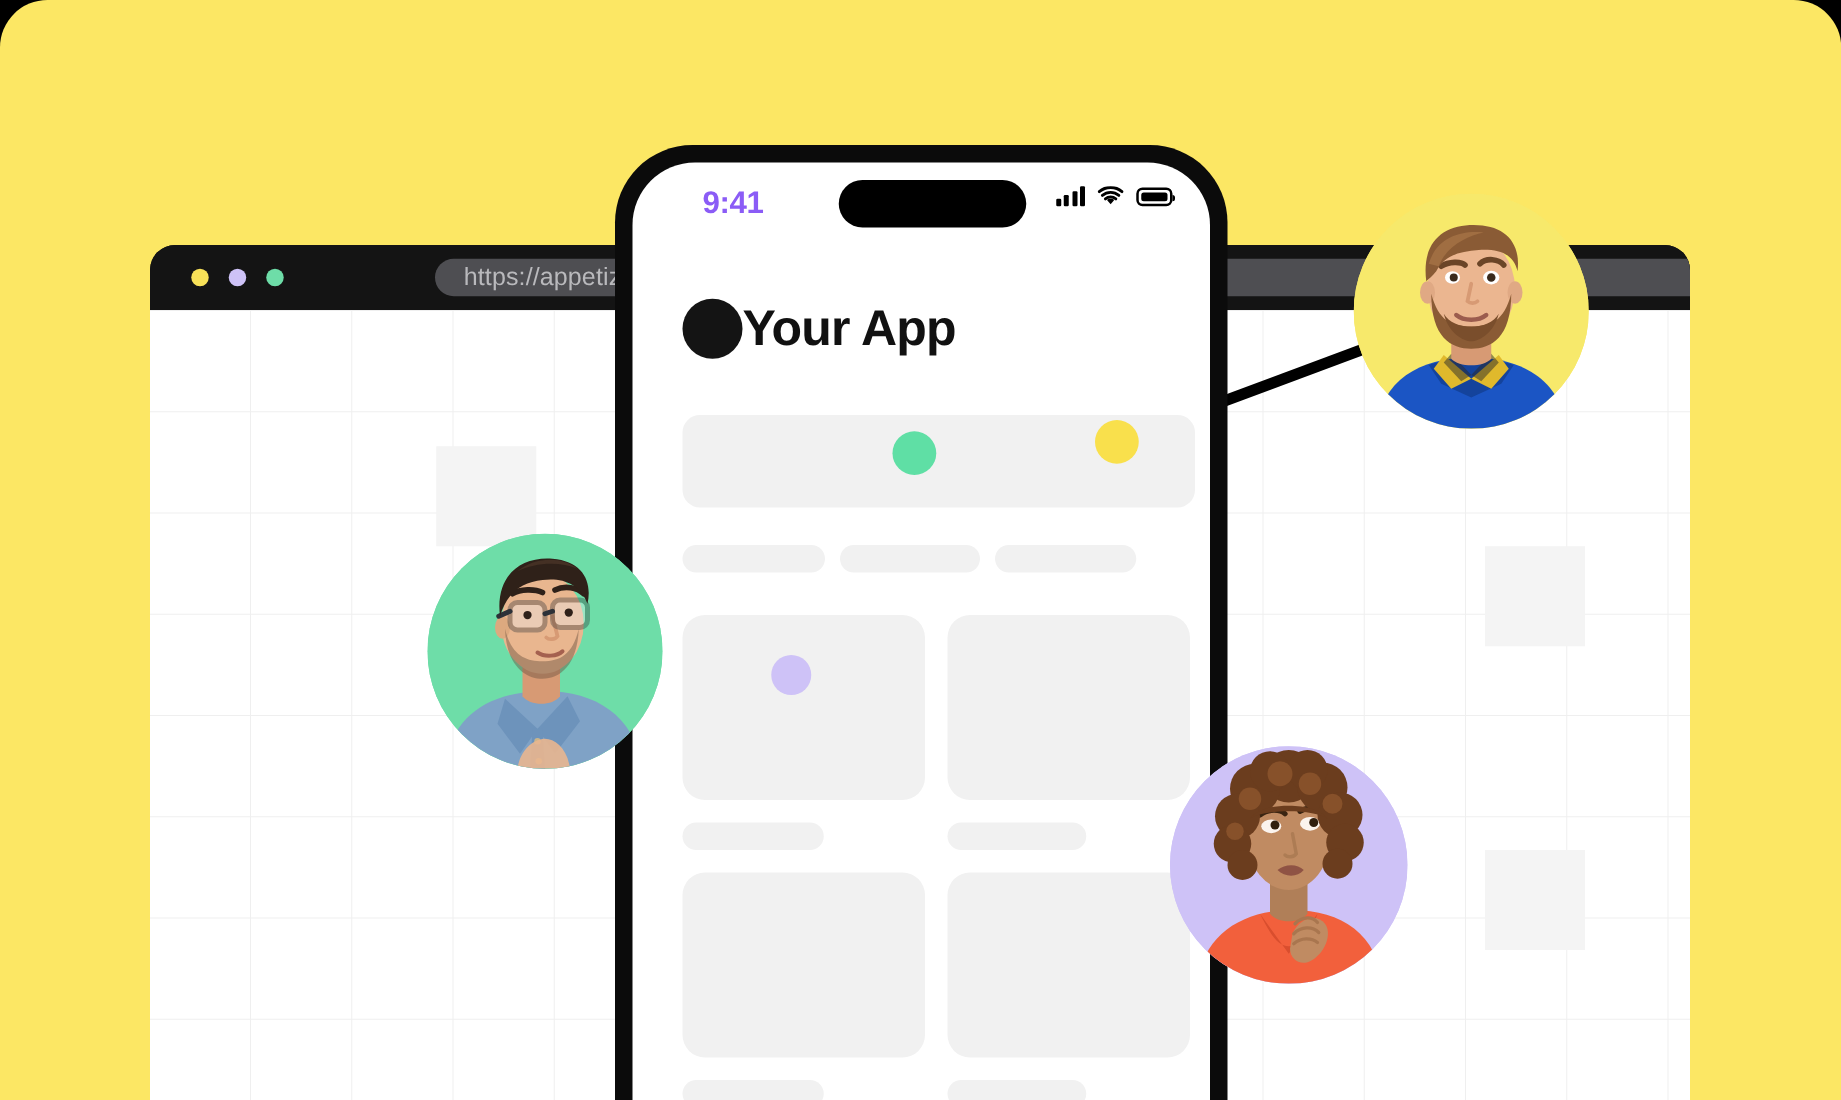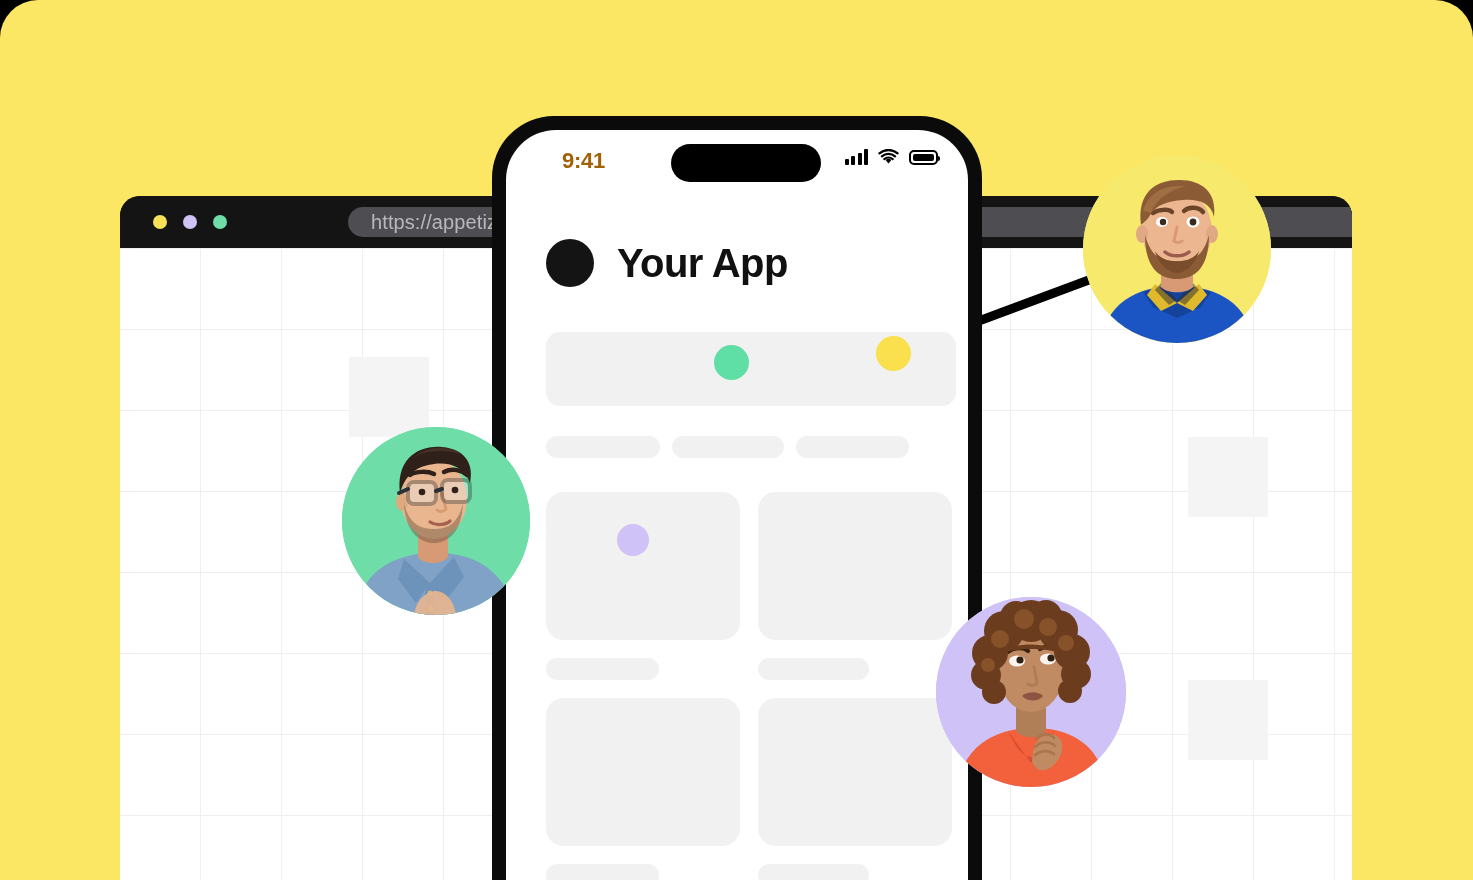--- a/index.html
+++ b/index.html
@@ -57,21 +57,21 @@
     background:#0B0B0B;border-radius:62px 62px 0 0;
     box-shadow:0 0 0 0 rgba(0,0,0,0);
   }
   .phone-screen{
     position:absolute;left:14px;top:14px;width:462px;height:750px;
     background:#fff;border-radius:50px 50px 0 0;overflow:hidden;
   }
   
   .statusbar{position:absolute;left:0;top:0;width:462px;height:62px;}
   .status-time{
-    position:absolute;left:56px;top:18px;font-size:22px;font-weight:bold;color:#a16207;
+    position:absolute;left:56px;top:18px;font-size:25px;font-weight:bold;color:#8b5cf6;
     letter-spacing:-.3px;
   }
   .island{
     position:absolute;left:165px;top:14px;width:150px;height:38px;
     background:#000;border-radius:19px;
   }
   .status-icons{position:absolute;right:30px;top:19px;display:flex;align-items:center;gap:10px;}
   .bars{display:flex;align-items:flex-end;gap:2.5px;height:16px;}
   .bars i{display:block;width:4px;background:#000;border-radius:1px;}
   .bars i:nth-child(1){height:6px;}
@@ -83,21 +83,21 @@
     width:29px;height:15px;border:2px solid #000;border-radius:5px;
     position:relative;box-sizing:border-box;padding:2px;
   }
   .battery::after{
     content:"";position:absolute;right:-4px;top:4.5px;width:2.5px;height:5px;
     background:#000;border-radius:0 2px 2px 0;
   }
   .battery span{display:block;width:100%;height:100%;background:#000;border-radius:2px;}
 
   
-  .app-header{position:absolute;left:40px;top:109px;display:flex;align-items:center;gap:23px;}
+  .app-header{position:absolute;left:40px;top:109px;display:flex;align-items:center;}
   .app-logo{width:48px;height:48px;border-radius:50%;background:#141414;}
   .app-title{font-size:40px;font-weight:bold;color:#111;letter-spacing:-.6px;}
 
   
   .sk{background:#F1F1F1;border-radius:12px;position:absolute;}
   .sk-banner{left:40px;top:202px;width:410px;height:74px;border-radius:14px;}
   .chip{height:22px;border-radius:11px;background:#F1F1F1;position:absolute;top:306px;}
   .chip1{left:40px;width:114px;}
   .chip2{left:166px;width:112px;}
   .chip3{left:290px;width:113px;}

